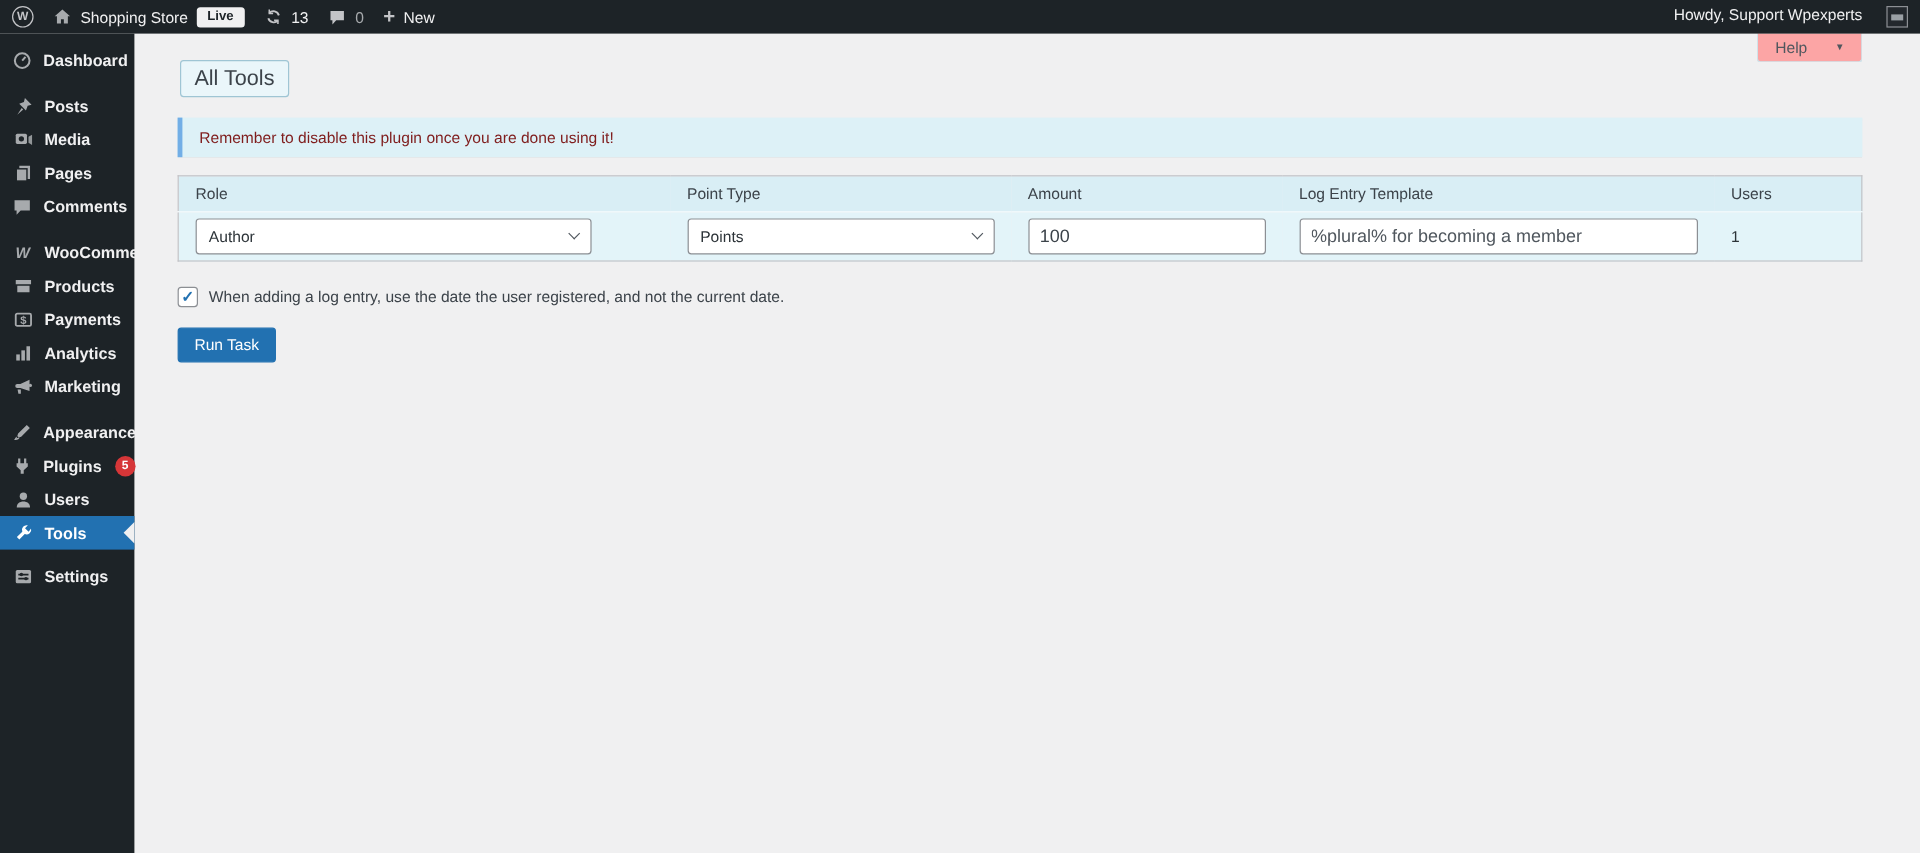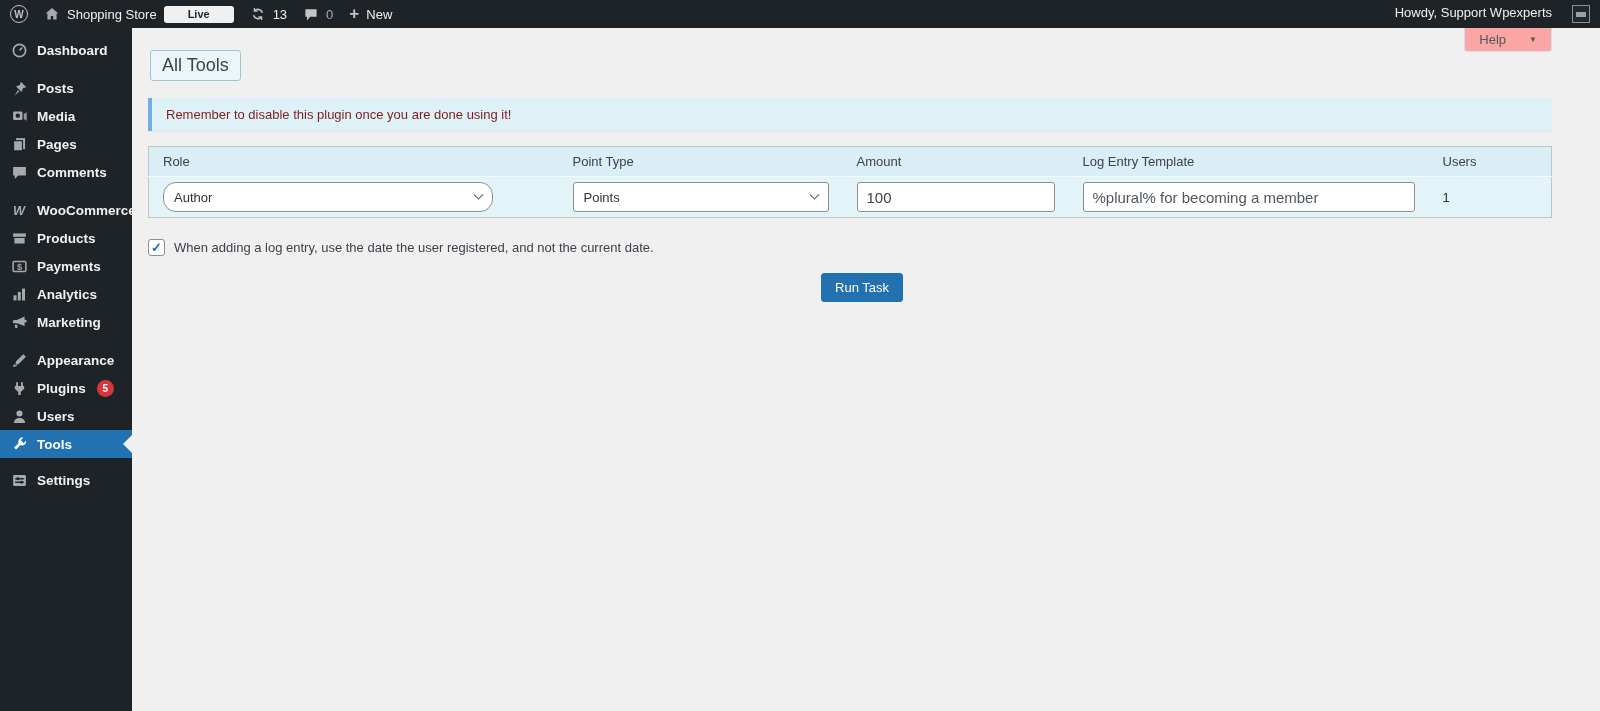--- a/index.html
+++ b/index.html
@@ -7,31 +7,31 @@
   body { font-family:"Liberation Sans", sans-serif; background:#f0f0f1; color:#3c434a; }
 
   
   .adminbar { position:absolute; top:0; left:0; width:1600px; height:28px; background:#1d2327;
     color:#f0f0f1; display:flex; align-items:center; font-size:13px; z-index:30; padding:0 10px; }
   .ab-group { display:flex; align-items:center; gap:7px; margin-right:16px; }
   .ab-icon { display:flex; align-items:center; color:#a7aaad; }
   .ab-icon svg { display:block; }
   .ab-text { color:#f0f0f1; }
   .live-badge { background:#f0f0f1; color:#1d2327; font-size:11px; font-weight:bold;
-    padding:1px 24px; border-radius:3px; line-height:15px; }
+    padding:1px 9px; border-radius:3px; line-height:15px; }
   .count-muted { color:#a7aaad; }
   .ab-right { margin-left:auto; display:flex; align-items:flex-start; gap:20px; }
   .avatar { width:18px; height:18px; background:#23282d; border:1px solid #8c8f94; display:flex;
     align-items:center; justify-content:center; }
   .avatar-inner { width:10px; height:5px; background:#9aa0a5; }
   .wp-logo { width:18px; height:18px; border-radius:50%; border:1.6px solid #c3c4c7; color:#c3c4c7;
     font-size:10px; font-weight:bold; display:flex; align-items:center; justify-content:center; }
 
   
-  .sidebar { position:absolute; top:28px; left:0; bottom:0; width:132px; background:#1d2327;
+  .sidebar { position:absolute; top:28px; left:0; bottom:0; width:112px; background:#1d2327;
     padding-top:8px; z-index:20; }
   .mi { height:28px; display:flex; align-items:center; gap:9px; padding:0 6px 0 10px;
     color:#f0f0f1; font-size:13.5px; font-weight:600; cursor:pointer; position:relative; }
   .ico { color:#a7aaad; display:flex; align-items:center; width:18px; justify-content:center; }
   .ico svg { display:block; }
   .mi.active { background:#2271b1; color:#fff; }
   .mi.active .ico { color:#fff; }
   .mi.active::after { content:""; position:absolute; right:0; top:50%; transform:translateY(-50%);
     border:9px solid transparent; border-right-color:#f0f0f1; border-left-width:0; }
   .sep { height:10px; }
@@ -60,36 +60,36 @@
 
   table.task-table { margin:15px 48px 0 16px; width:1404px; border-collapse:collapse;
     border:1px solid #c3c4c7; }
   table.task-table th { background:#d9eef5; text-align:left; font-weight:400; font-size:13px;
     color:#3c434a; padding:7px 14px; border-bottom:1px solid #f4fbfd; }
   table.task-table td { background:#e3f4f9; padding:5px 14px; font-size:13px; vertical-align:middle; }
 
   .sel { background:#fff; border:1px solid #8c8f94; border-radius:3px; height:30px; display:flex;
     align-items:center; justify-content:space-between; padding:0 10px; font-size:13px; color:#2c3338;
     cursor:pointer; }
-  .sel-role { width:330px;border-radius:13px; }
+  .sel-role { width:330px; }
   .sel-points { width:256px; }
   .chev { width:7px; height:7px; border-right:1.5px solid #50575e; border-bottom:1.5px solid #50575e;
     transform:rotate(45deg) translate(-2px,-2px); }
   .tinput { background:#fff; border:1px solid #8c8f94; border-radius:3px; height:30px; padding:0 9px;
     font-size:15px; color:#3c434a; font-family:inherit; }
   .in-amount { width:198px; }
   .in-log { width:332px; color:#50575e; }
   .users-val { color:#2c3338; }
 
   .opt-row { margin:21px 48px 0 16px; display:flex; align-items:center; gap:9px; font-size:13px; color:#3c434a; }
   .checkbox { width:17px; height:17px; background:#fff; border:1px solid #8c8f94; border-radius:3px;
     display:flex; align-items:center; justify-content:center; color:#2271b1; font-size:13px;
     font-weight:bold; cursor:pointer; line-height:1; }
 
-  .actions { margin:17px 24px 0 16px; display:flex; justify-content:center; }
+  .actions { margin:17px 24px 0 16px; display:flex; justify-content:flex-start; }
   .run-task-btn { background:#2271b1; border:1px solid #2271b1; color:#fff; font-size:13px;
     padding:6px 13px; border-radius:3px; cursor:pointer; font-family:inherit; }
 </style>
 </head>
 <body>
 
 <div class="adminbar">
   <div class="ab-group">
     <span class="wp-logo">W</span>
   </div>

